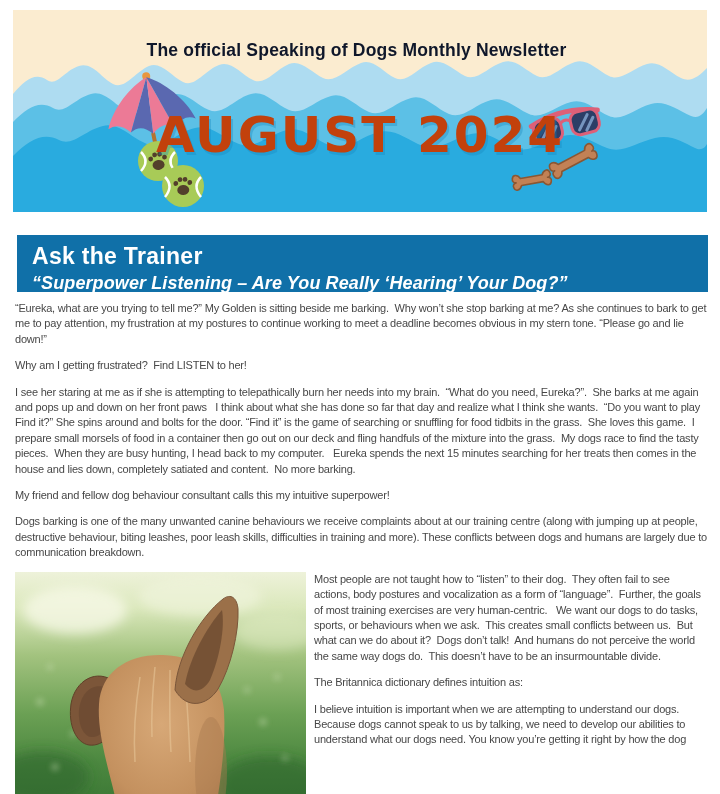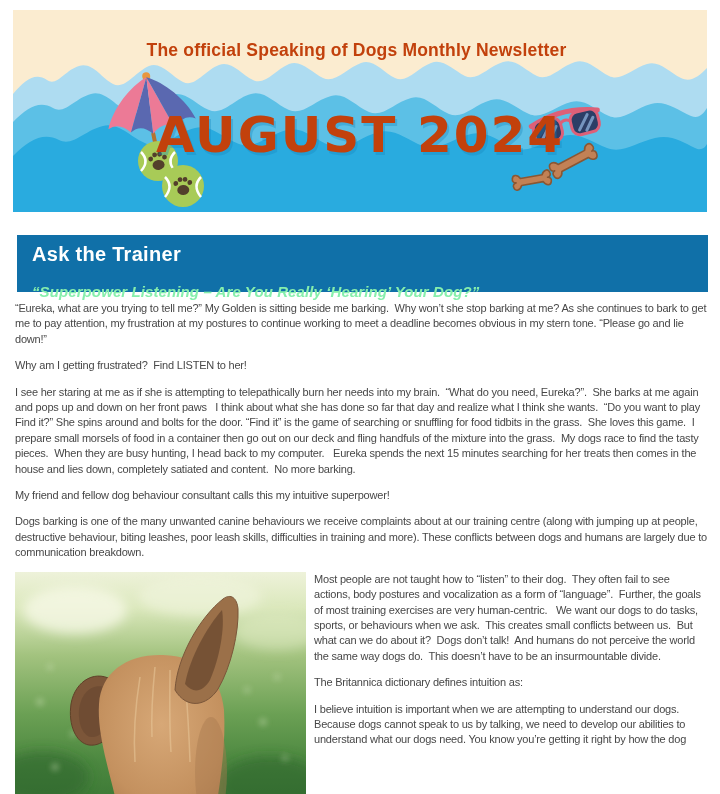--- a/index.html
+++ b/index.html
@@ -10,40 +10,40 @@
   }
 
   
   .banner {
     position:absolute; left:13px; top:10px; width:694px; height:202px;
     background:#fbecd0; overflow:hidden;
   }
   .banner svg.waves { position:absolute; left:0; top:0; }
   .banner-title {
     position:absolute; left:0; right:7px; top:30px; text-align:center;
-    font-size:17.5px; font-weight:bold; color:#c2410c; letter-spacing:0.2px; z-index:3;
+    font-size:17.5px; font-weight:bold; color:#0f172a; letter-spacing:0.2px; z-index:3;
   }
   .banner-month {
     position:absolute; left:0; right:0; top:96px; text-align:center;
     font-family:"DejaVu Sans", sans-serif; font-weight:bold; font-size:50px;
     color:#c2410c; letter-spacing:2px; z-index:2;
     text-shadow: 2px 3px 0 rgba(24,136,188,0.35);
   }
 
   
   .section-header {
     position:absolute; left:17px; top:235px; width:691px; height:57px;
     background:#1070a8; padding:8px 14px 0 15px; z-index:2;
   }
   .section-title {
-    color:#ffffff; font-weight:bold; font-size:20px; letter-spacing:0.3px;
+    color:#ffffff; font-weight:bold; font-size:23px; letter-spacing:0.3px;
   }
   .section-subtitle {
-    margin-top:17px; color:#86efac; font-weight:bold; font-style:italic;
-    font-size:15px; letter-spacing:0.1px;
+    margin-top:3px; color:#ffffff; font-weight:bold; font-style:italic;
+    font-size:18px; letter-spacing:0.1px;
   }
 
   
   .article {
     position:absolute; left:15px; top:301px; width:692px; z-index:1;
     color:#474747; font-size:11px; line-height:15.4px; letter-spacing:-0.2px;
   }
   .article p { margin:0 0 11px 0; white-space:pre-wrap; }
   .two-col { display:flex; gap:8px; margin-top:2px; }
   .col-img { flex:0 0 291px; }

